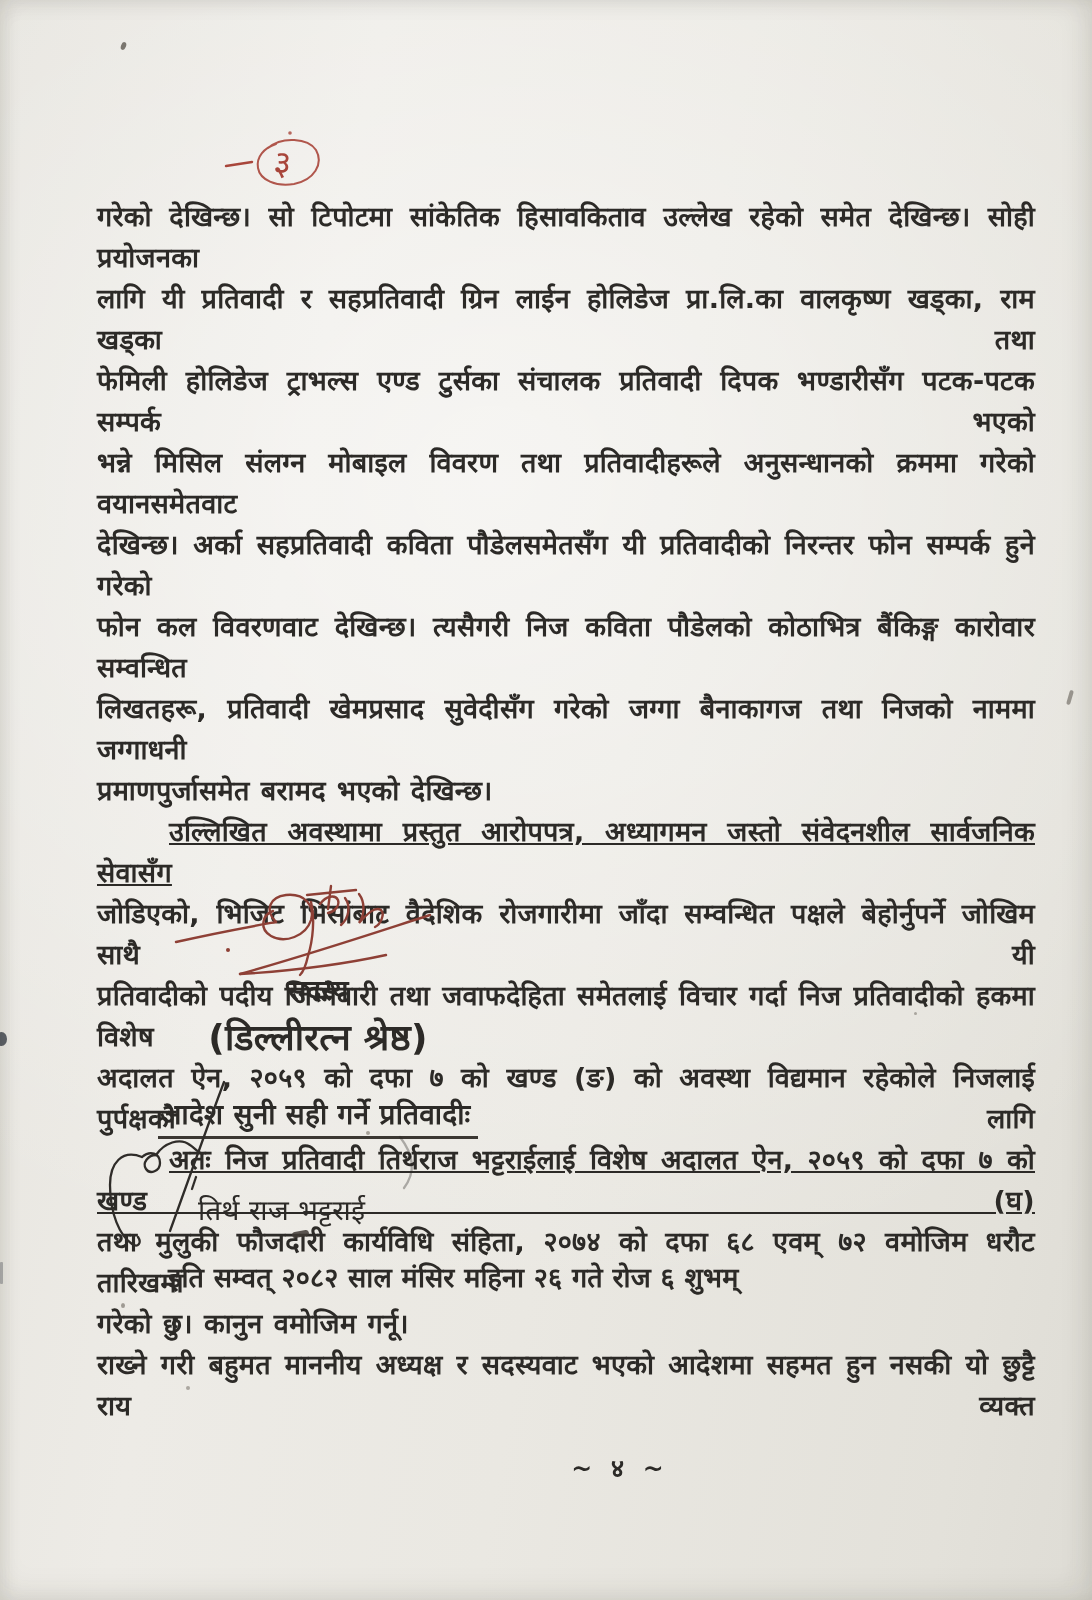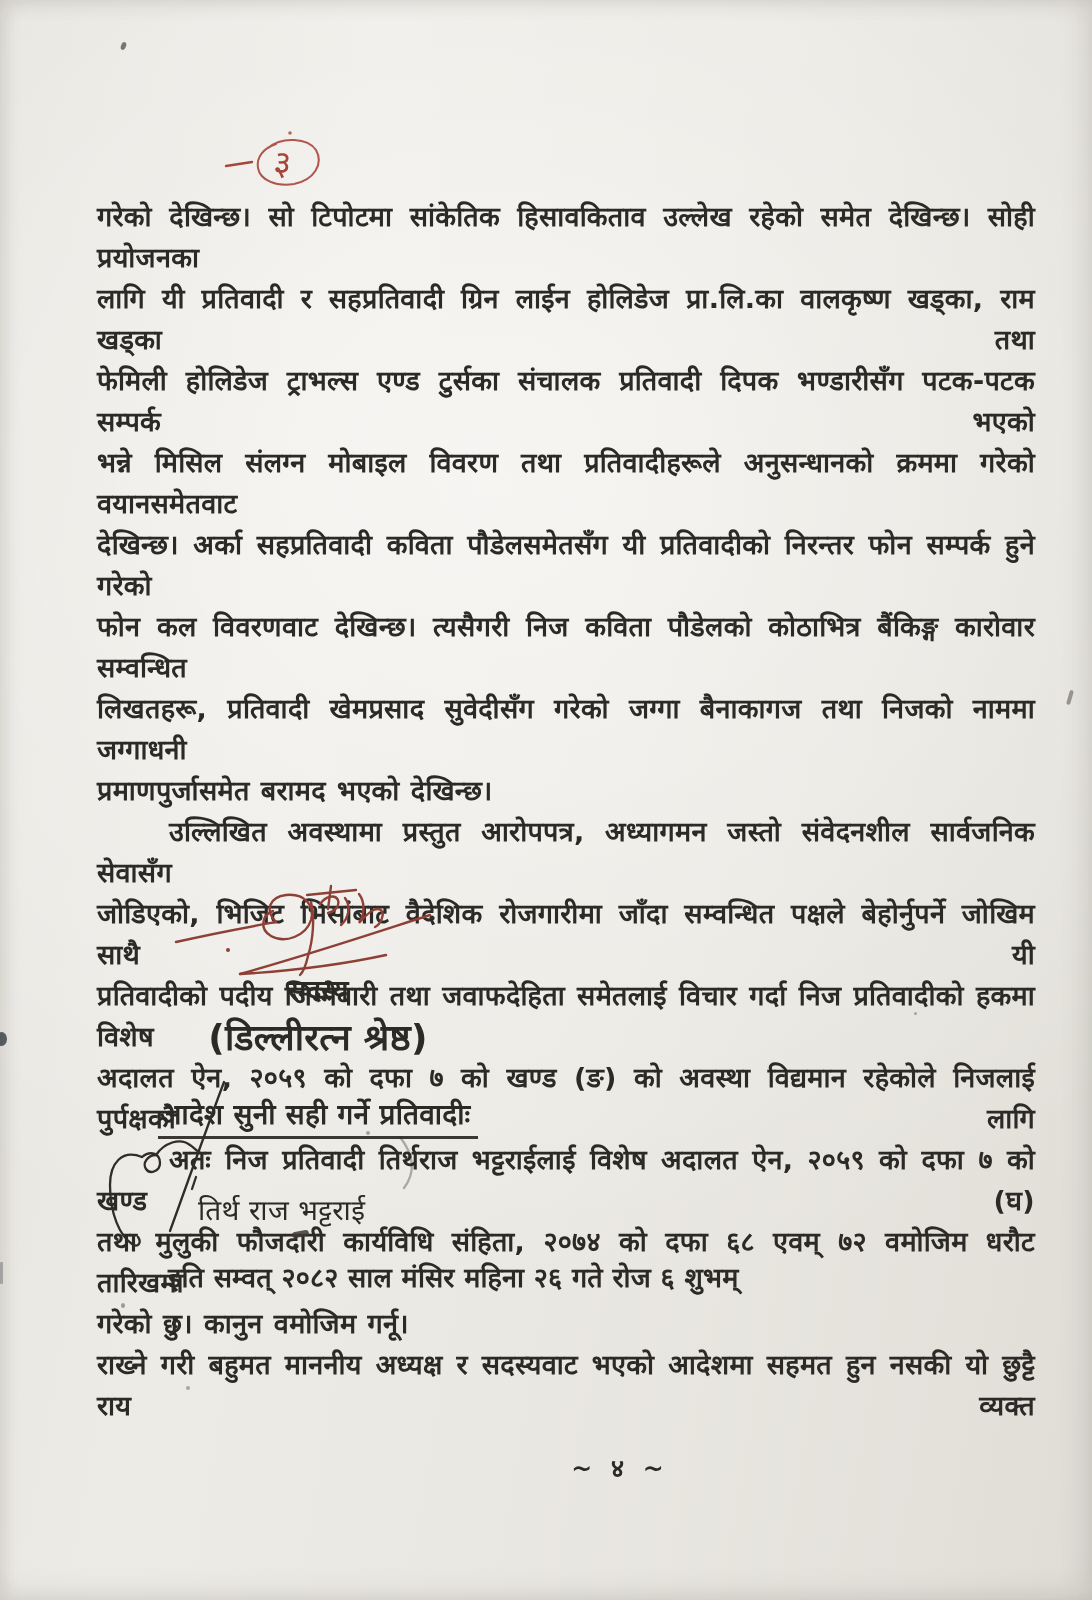--- a/index.html
+++ b/index.html
@@ -19,21 +19,21 @@
                inset 0 10px 18px rgba(60,55,48,.03);
   }
   
   .body-text{
     position:absolute;left:97px;top:196px;width:938px;
     font-size:27px;line-height:41px;font-weight:600;
     letter-spacing:.3px;word-spacing:1.5px;
   }
   .line{text-align:justify;text-align-last:justify;text-justify:inter-word;}
   .line.end{text-align-last:left;}
-  .line.indent{text-indent:72px;}
+  .line.indent{text-indent:72px;text-decoration:underline;}
   
   .red-mark{position:absolute;left:224px;top:130px;}
   
   .member{position:absolute;left:168px;top:882px;width:300px;text-align:center;}
   .member svg{display:block;}
   .member .role{font-size:28px;font-weight:700;margin-top:-12px;}
   .member .name{font-size:36px;font-weight:600;margin-top:4px;letter-spacing:.3px;}
   
   .def-heading{
     position:absolute;left:158px;top:1094px;

